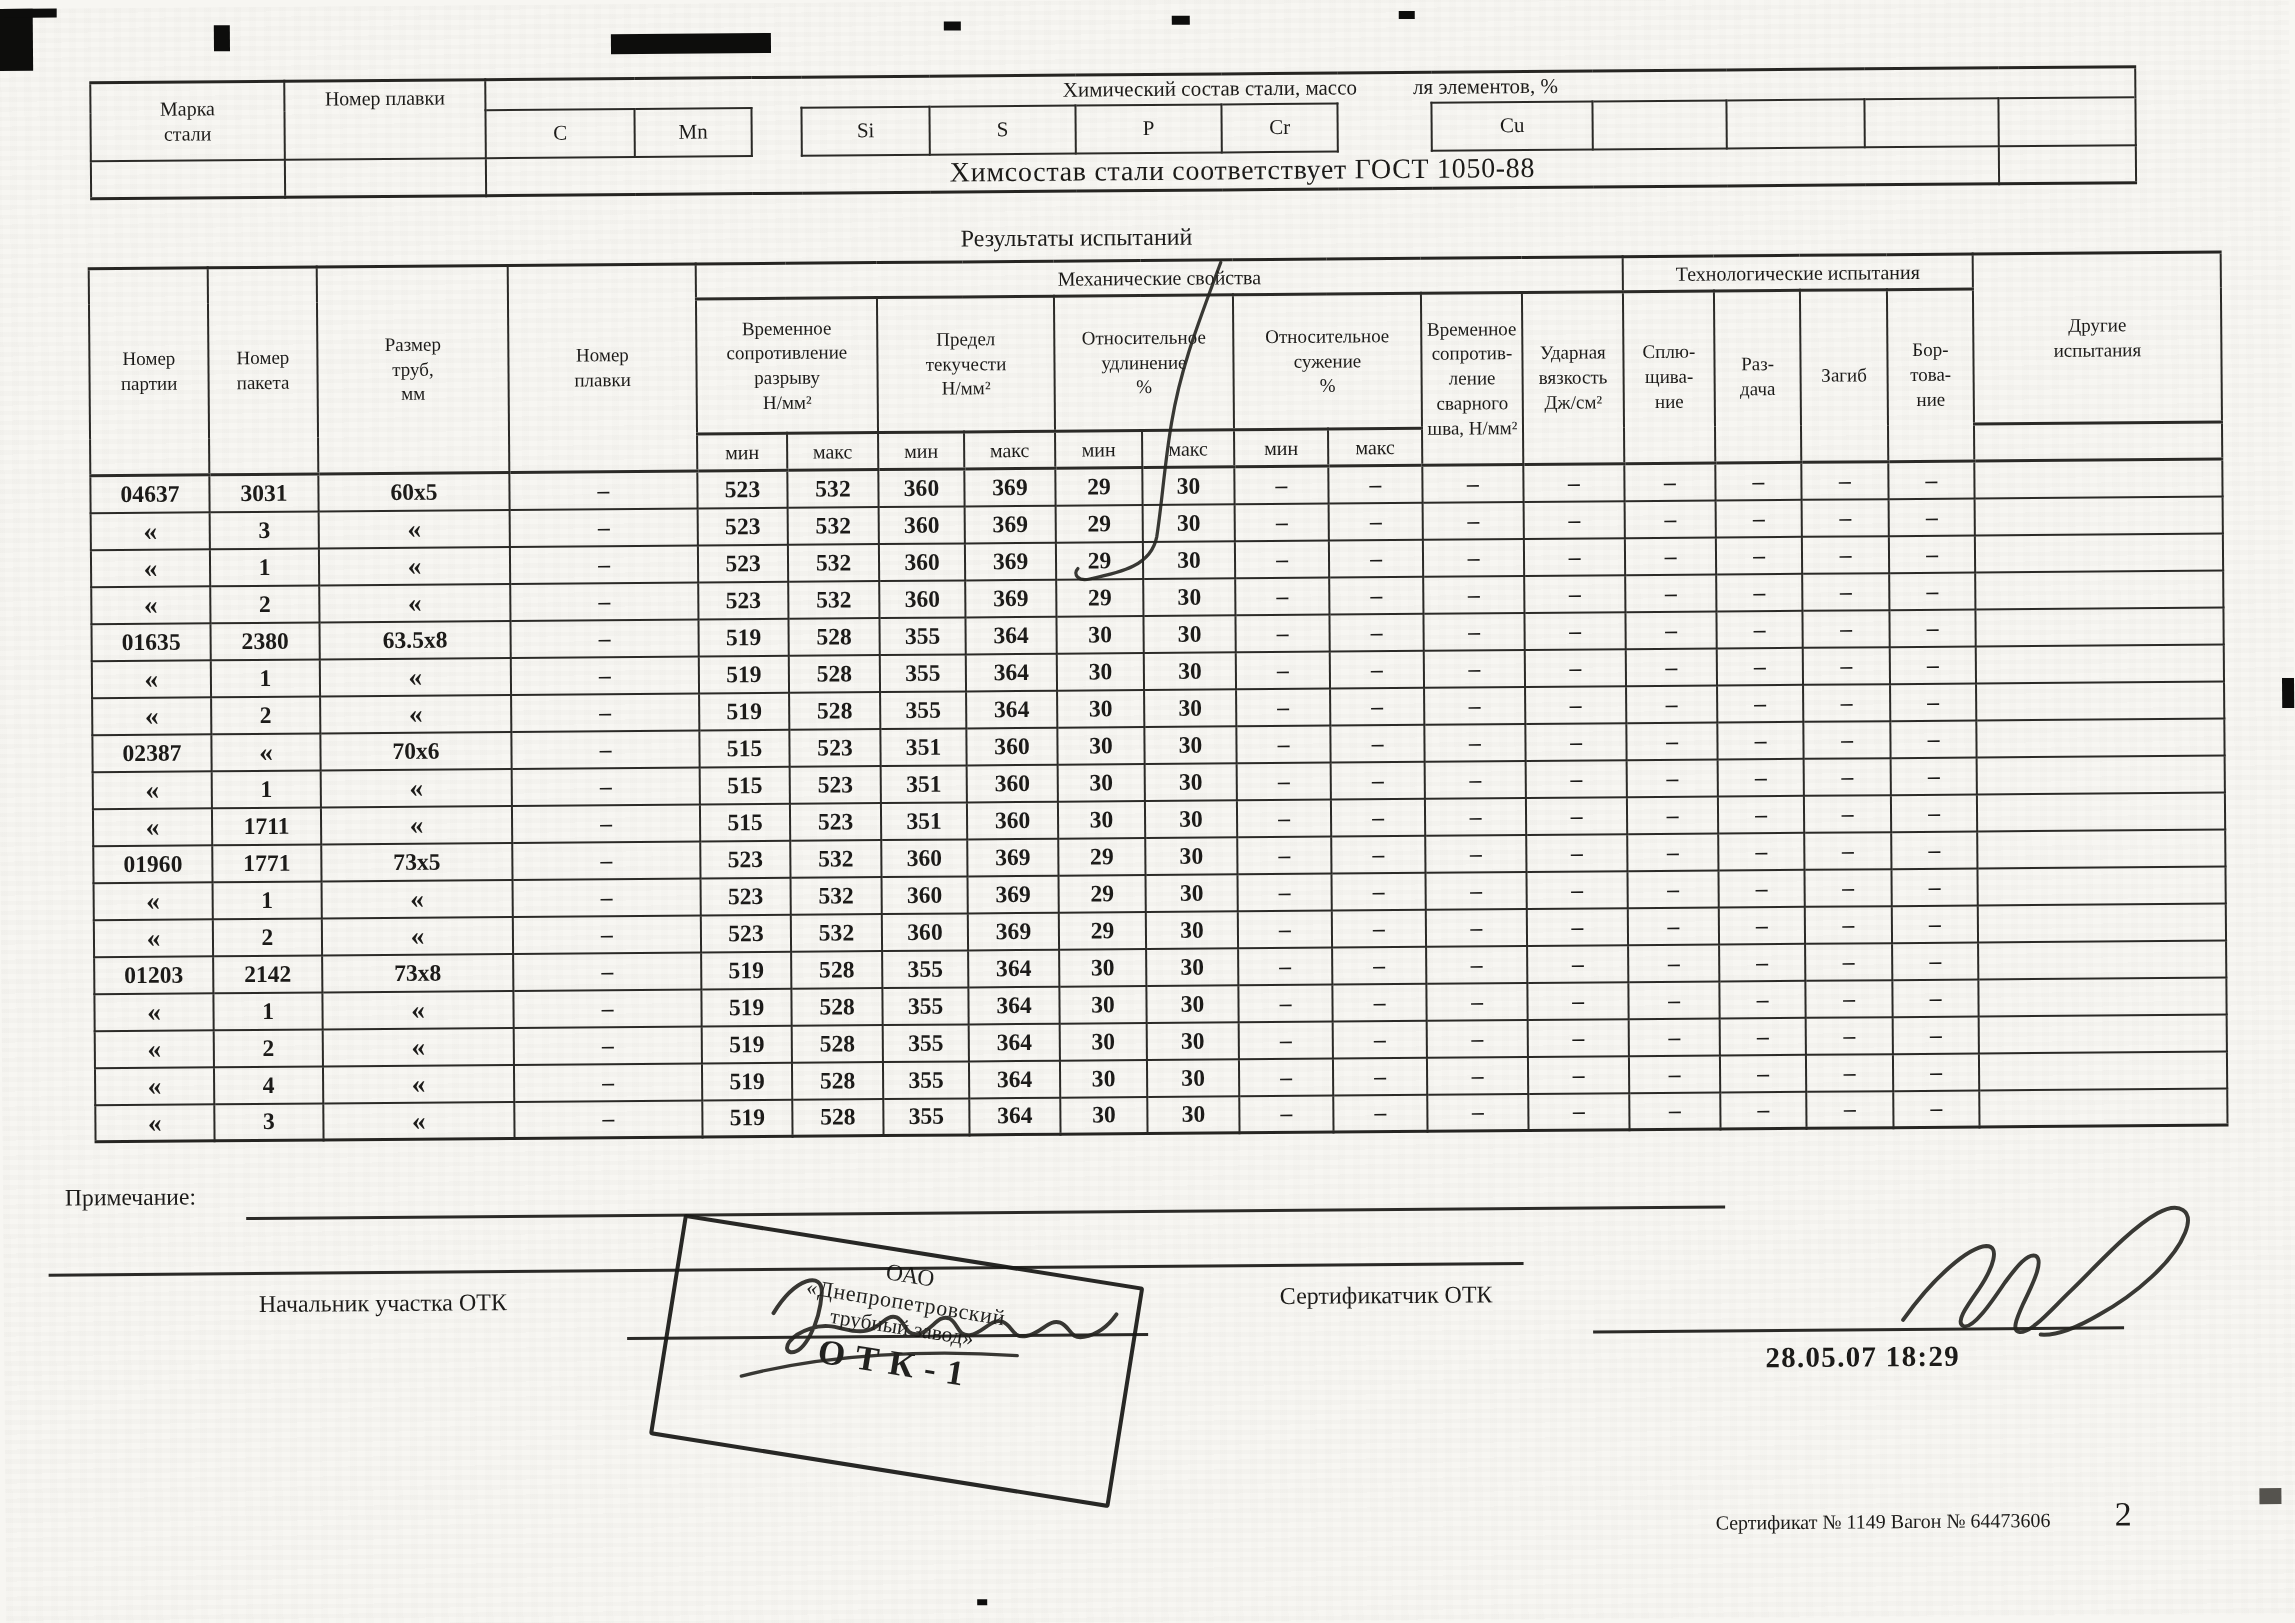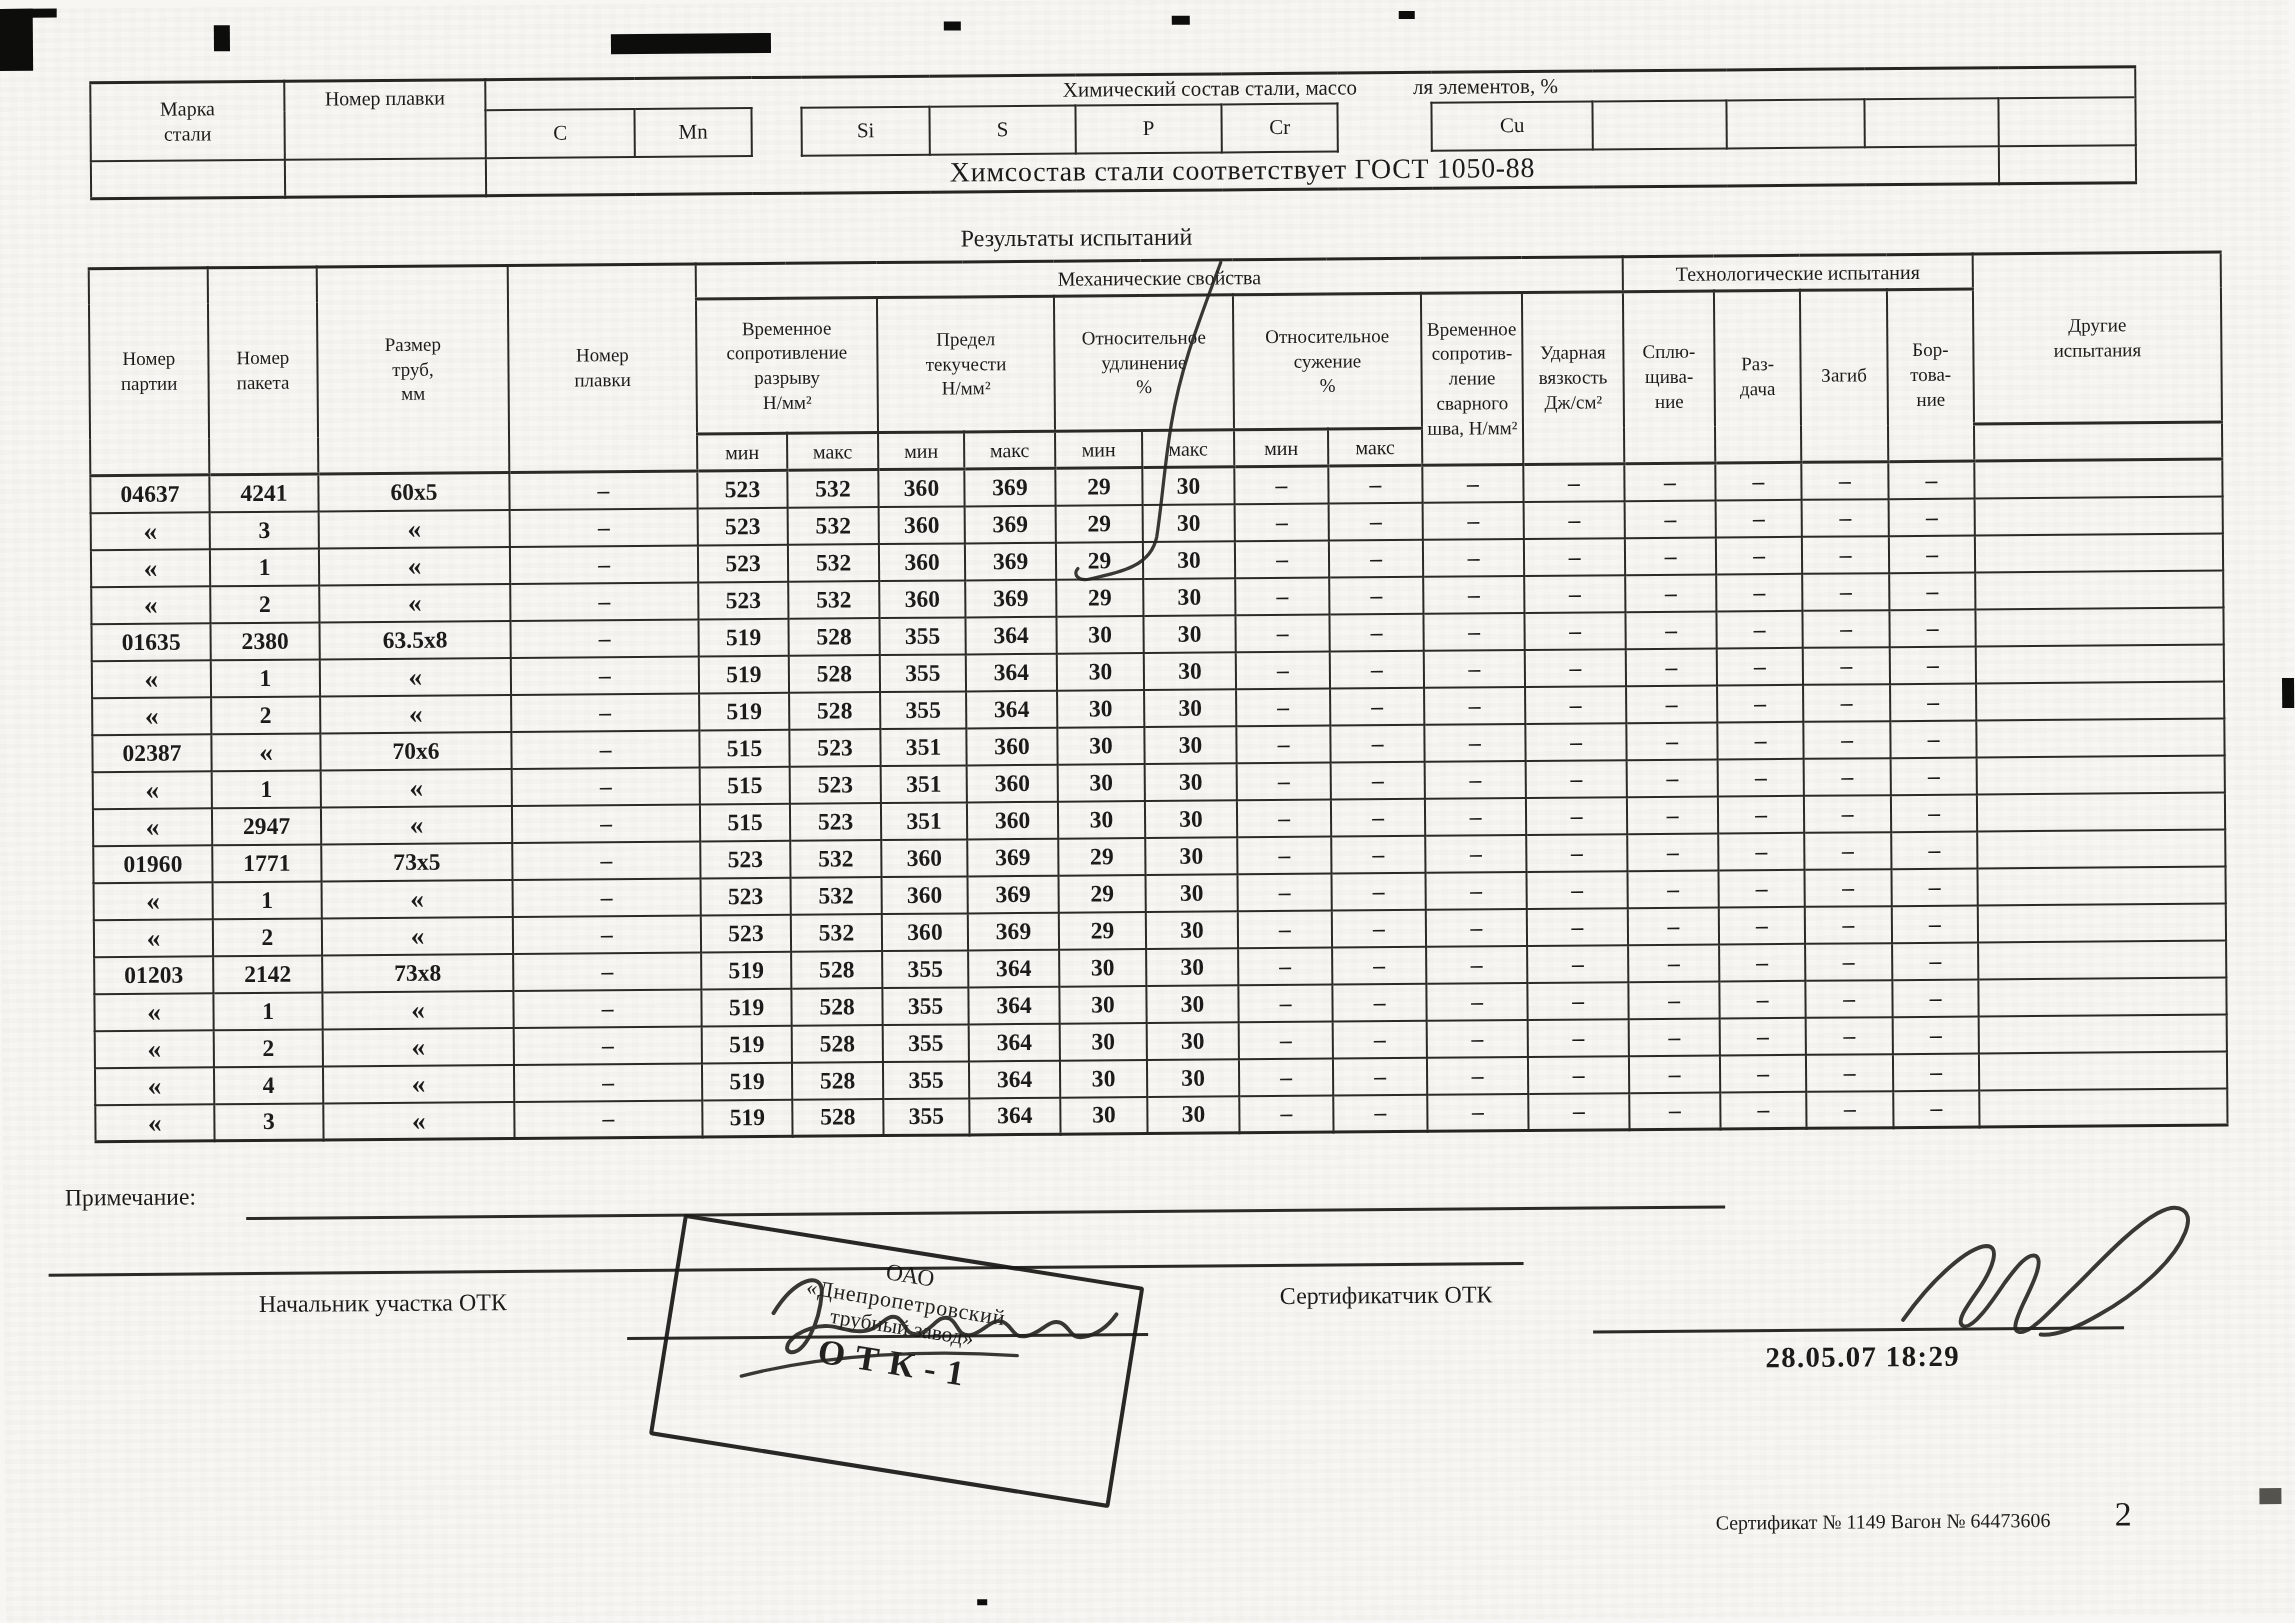--- a/index.html
+++ b/index.html
@@ -208,21 +208,21 @@
         <td>мин</td>
         <td>макс</td>
         <td>мин</td>
         <td>макс</td>
         <td></td>
       </tr>
     </thead>
     <tbody id="results-body">
         <tr>
           <td>04637</td>
-          <td>4241</td>
+          <td>3031</td>
           <td>60x5</td>
           <td>–</td>
           <td>523</td>
           <td>532</td>
           <td>360</td>
           <td>369</td>
           <td>29</td>
           <td>30</td>
           <td>–</td>
           <td>–</td>
@@ -397,21 +397,21 @@
           <td>–</td>
           <td>–</td>
           <td>–</td>
           <td>–</td>
           <td>–</td>
           <td>–</td>
           <td></td>
         </tr>
         <tr>
           <td class="sym">«</td>
-          <td>2947</td>
+          <td>1711</td>
           <td class="sym">«</td>
           <td>–</td>
           <td>515</td>
           <td>523</td>
           <td>351</td>
           <td>360</td>
           <td>30</td>
           <td>30</td>
           <td>–</td>
           <td>–</td>

